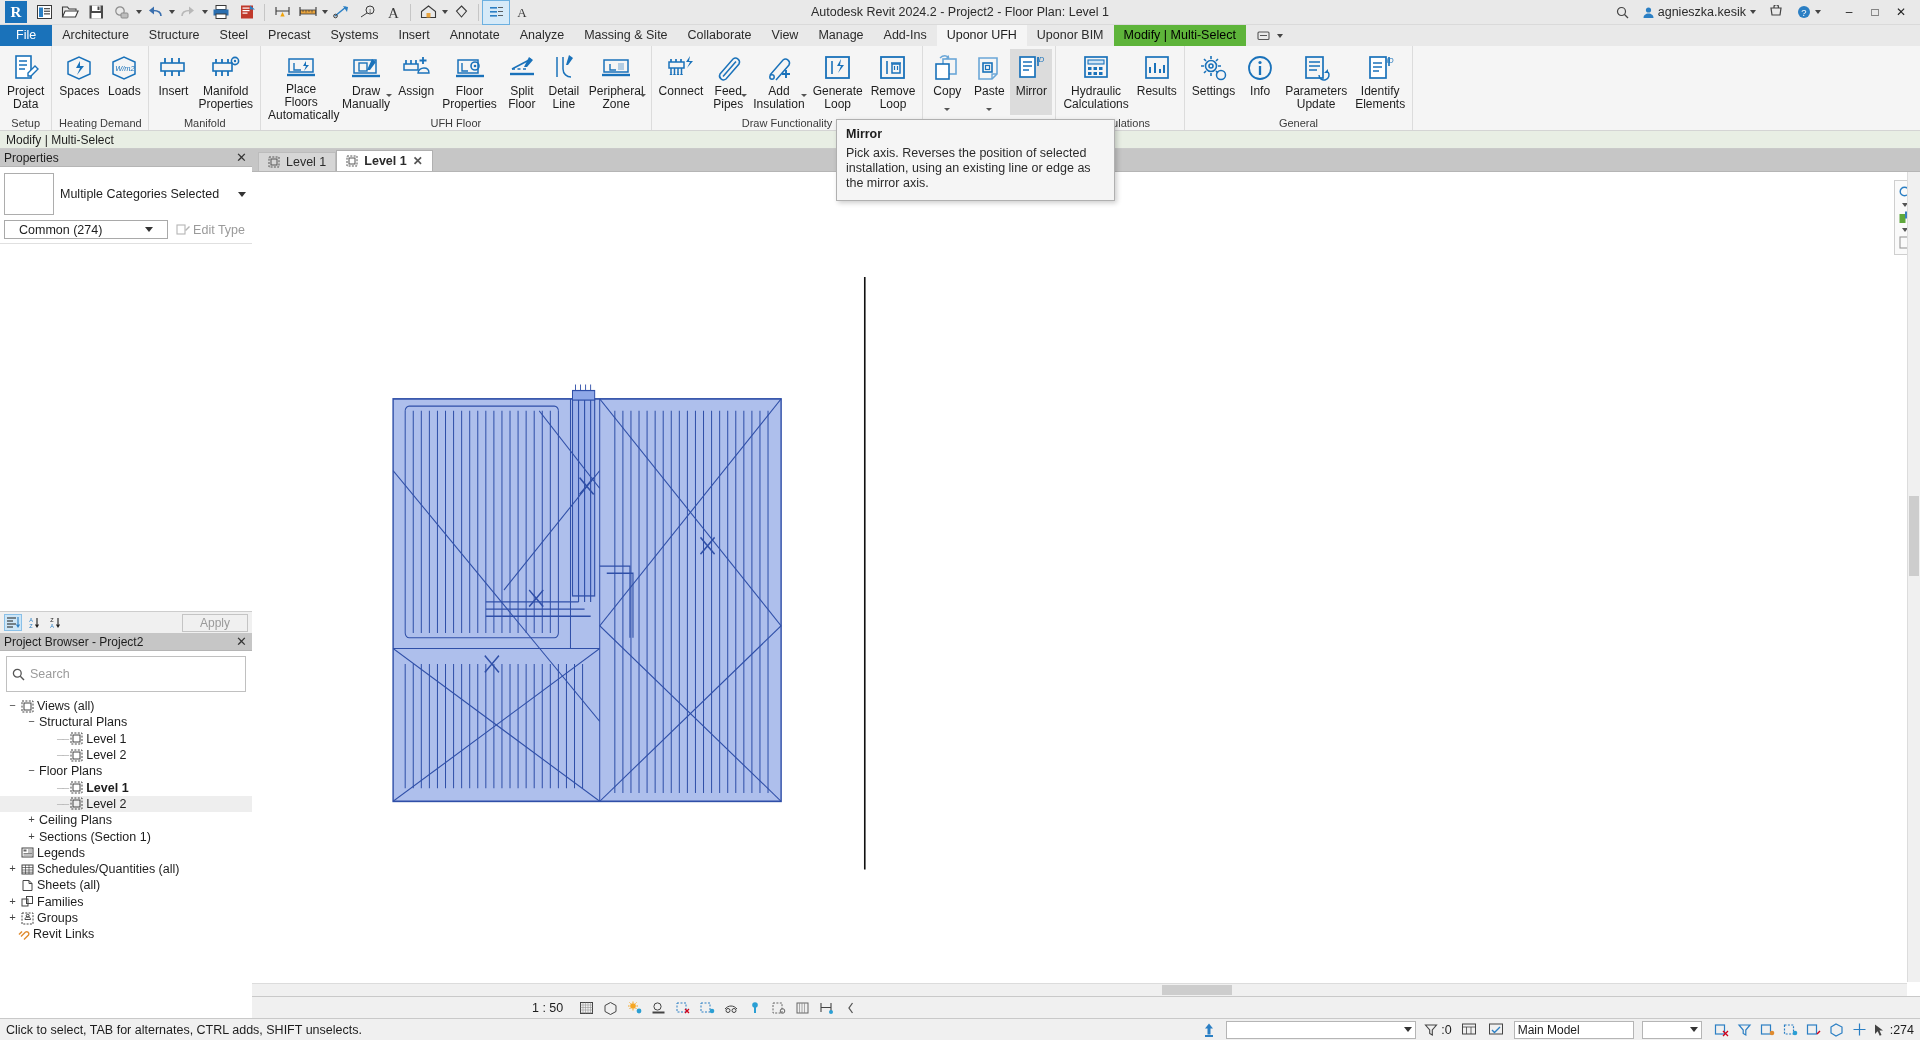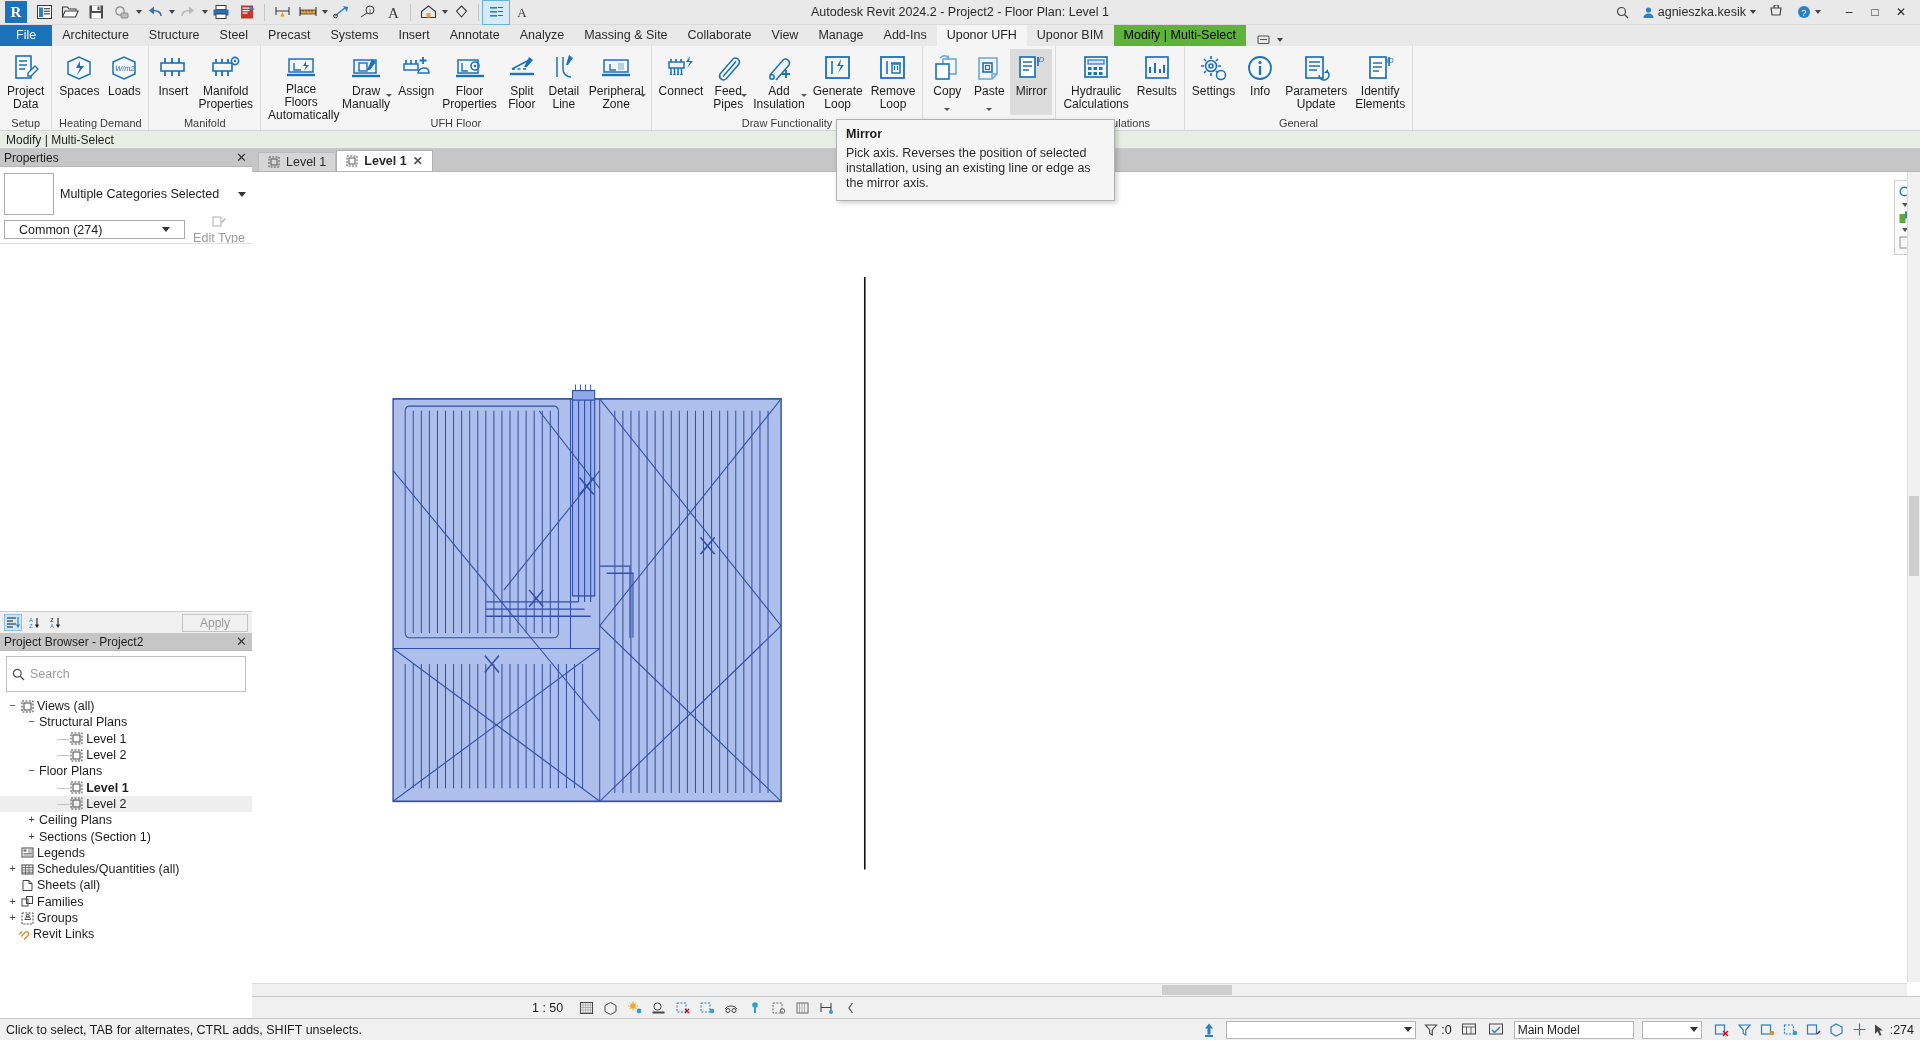--- a/index.html
+++ b/index.html
@@ -40,21 +40,21 @@
     margin-left: auto; display: flex; align-items: center; gap: 5px; padding-right: 6px;
     font-size: 12.5px; color: #2b2b2b; position: relative; z-index: 3;
   }
   .tr-item { display: flex; align-items: center; gap: 3px; padding: 2px 4px; height: 21px; }
   .wbtns { display: flex; align-items: center; gap: 0; margin-left: 6px; }
   .wbtn { width: 26px; height: 25px; display: flex; align-items: center; justify-content: center;
           font-size: 12px; color: #222; }
 
   
   .tabbar {
-    height: 21px; background: #e9e9e9; display: flex; align-items: flex-end;
+    height: 21px; background: #e9e9e9; display: flex; 
     padding-left: 0px; flex: 0 0 21px; position: relative;
   }
   .tab {
     padding: 2px 10px 3px 10px; font-size: 12.5px; color: #2b2b2b; height: 21px;
     display: flex; align-items: center; white-space: nowrap;
   }
   .tab.filetab {
     background: #1a72ba; color: #fff; padding: 2px 16px 3px 16px; font-weight: normal;
   }
   .tab.active { background: #f5f5f5; color: #1d1d1d; }
@@ -127,21 +127,20 @@
     display: flex; align-items: center; gap: 5px; padding: 0 4px 5px 4px; height: 22px;
   }
   .combo {
     flex: 1; height: 19px; border: 1px solid #a9a9a9; background: #fff;
     display: flex; align-items: center; justify-content: space-between;
     padding: 0 14px; font-size: 12.5px;
   }
   .editbtn {
     display: flex; align-items: center; gap: 3px; font-size: 12.5px; color: #9a9a9a;
     padding: 1px 3px;
-    flex-direction: column;
   }
   .prop-grid { flex: 1; background: #fff; border-top: 1px solid #e0e0e0; min-height: 0; }
   .prop-footer {
     height: 22px; background: #f0f0f0; border-top: 1px solid #cdcdcd;
     display: flex; align-items: center; padding: 0 4px; gap: 3px; flex: 0 0 22px;
   }
   .sortbtn { width: 18px; height: 17px; display: flex; align-items: center; justify-content: center;
              border: 1px solid transparent; }
   .sortbtn.on { background: #cde6f7; border-color: #89c0e8; }
   .applybtn {

